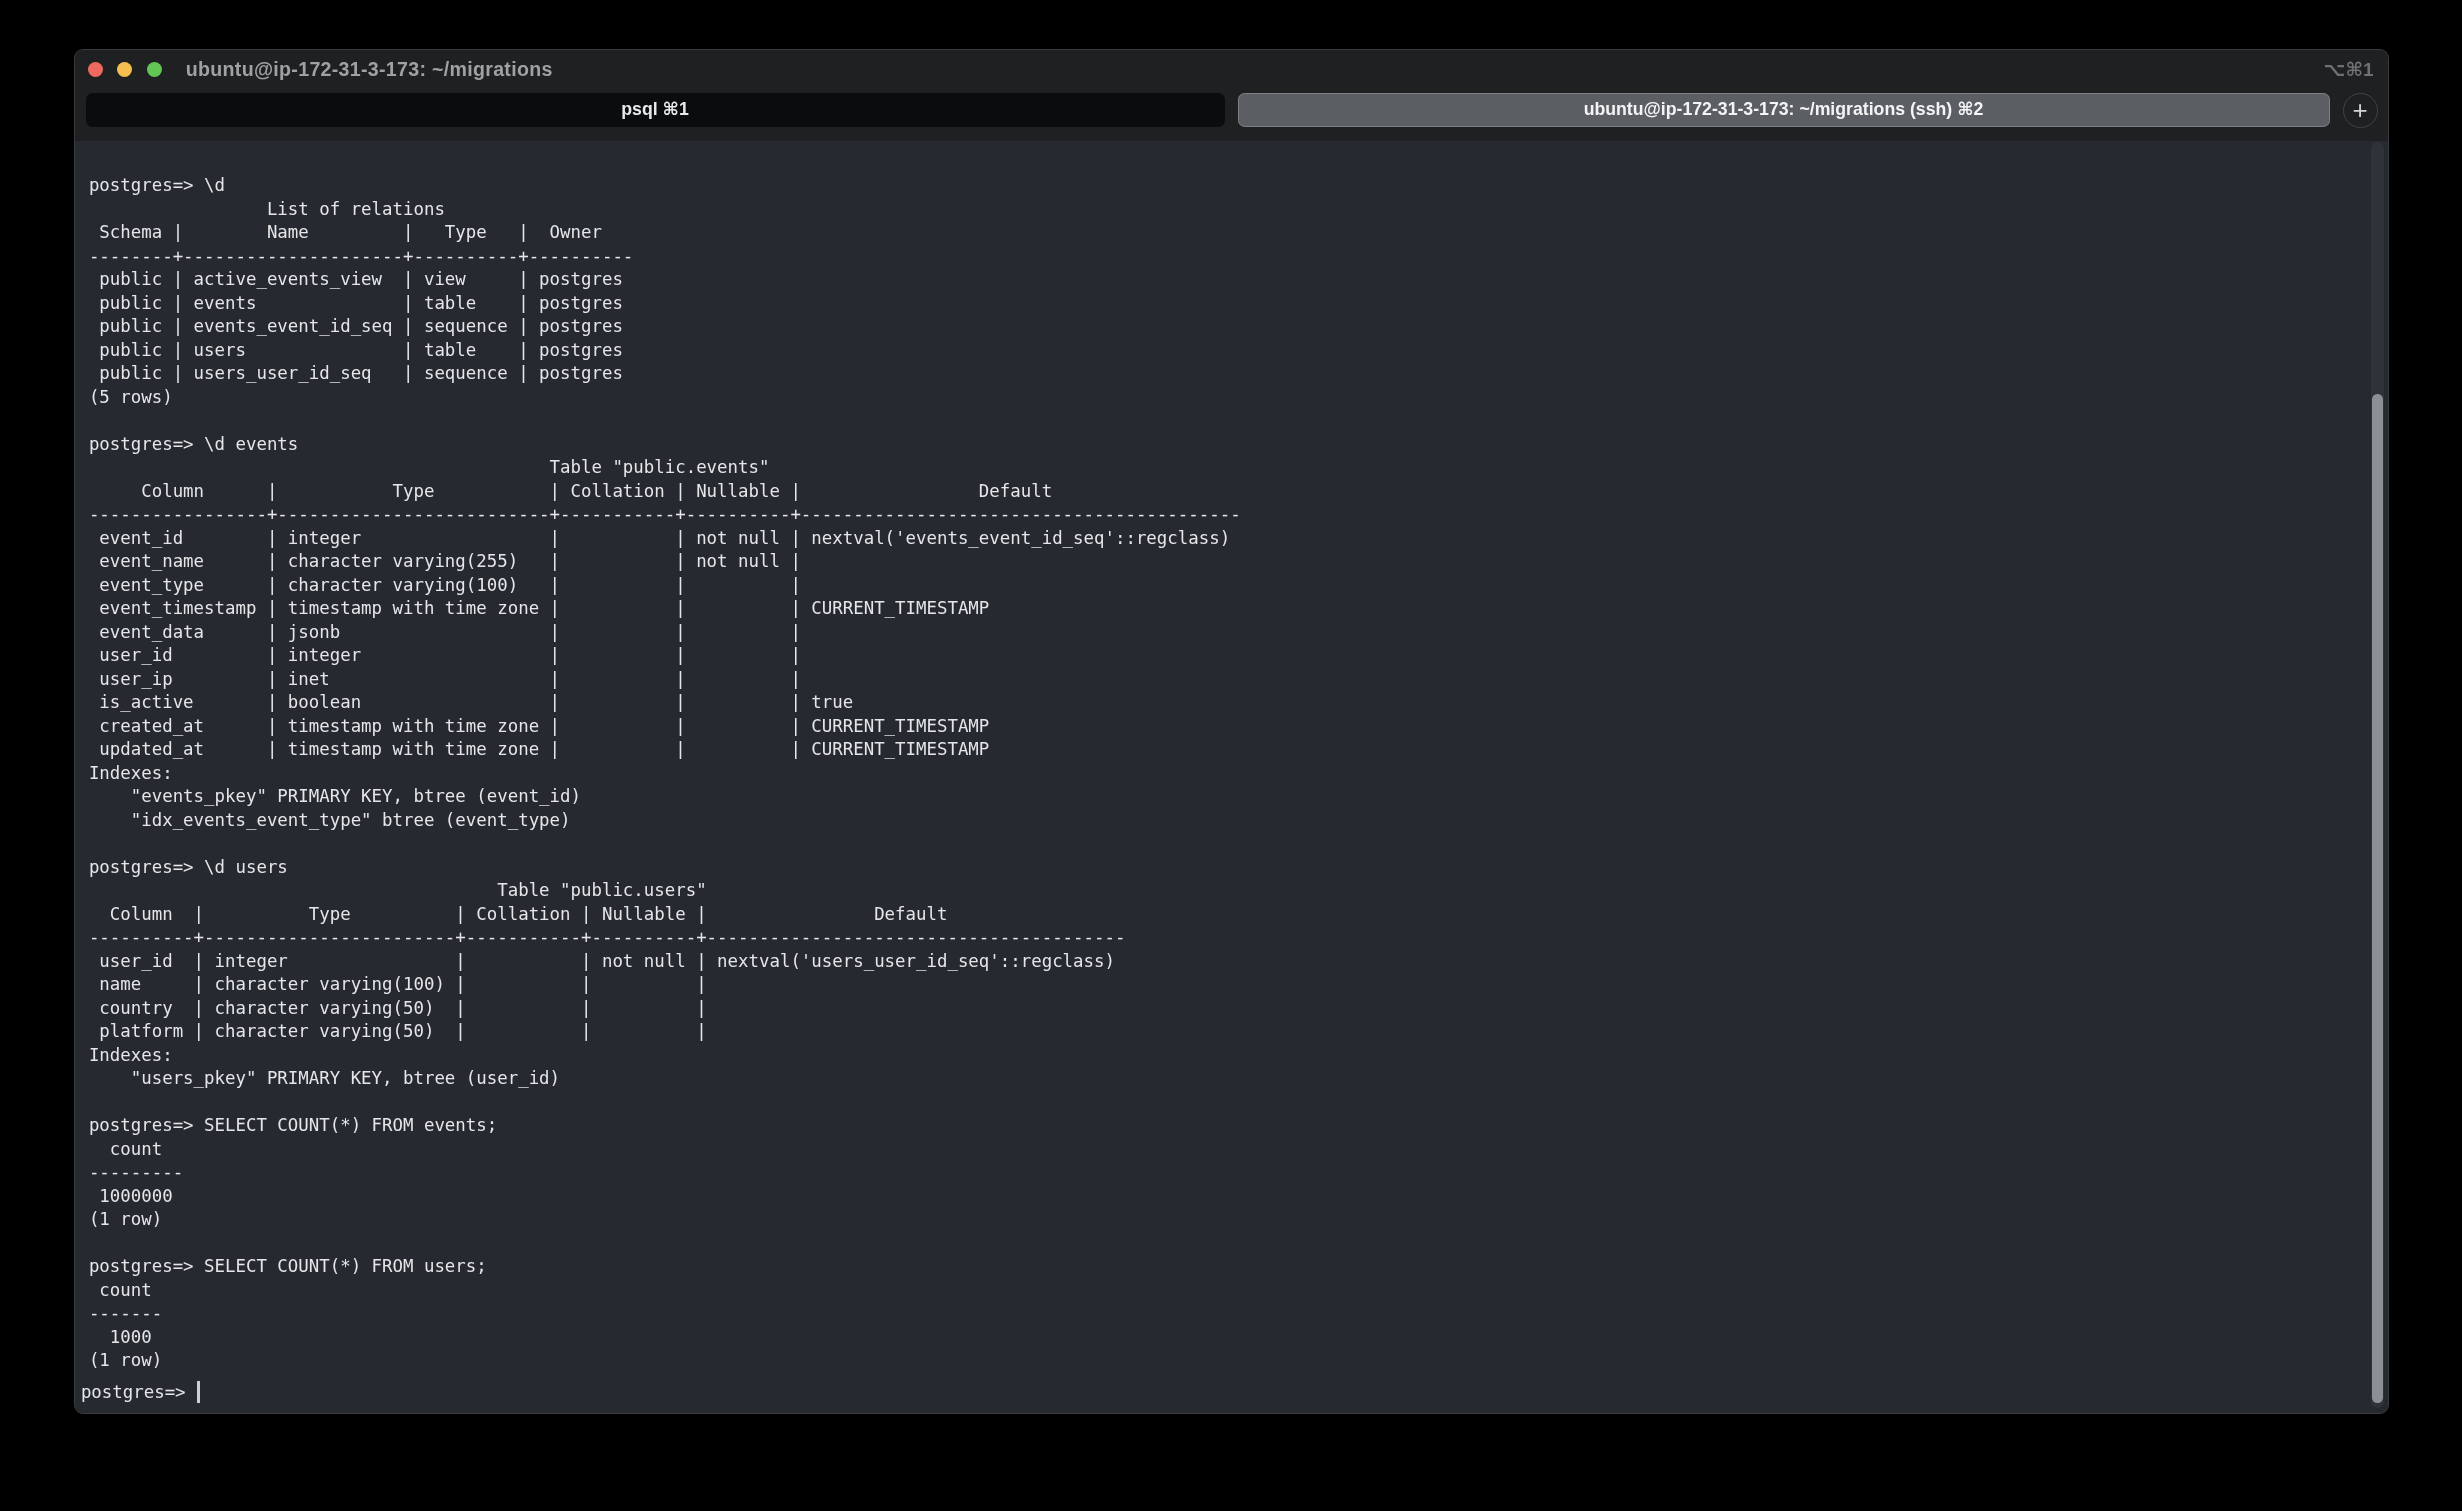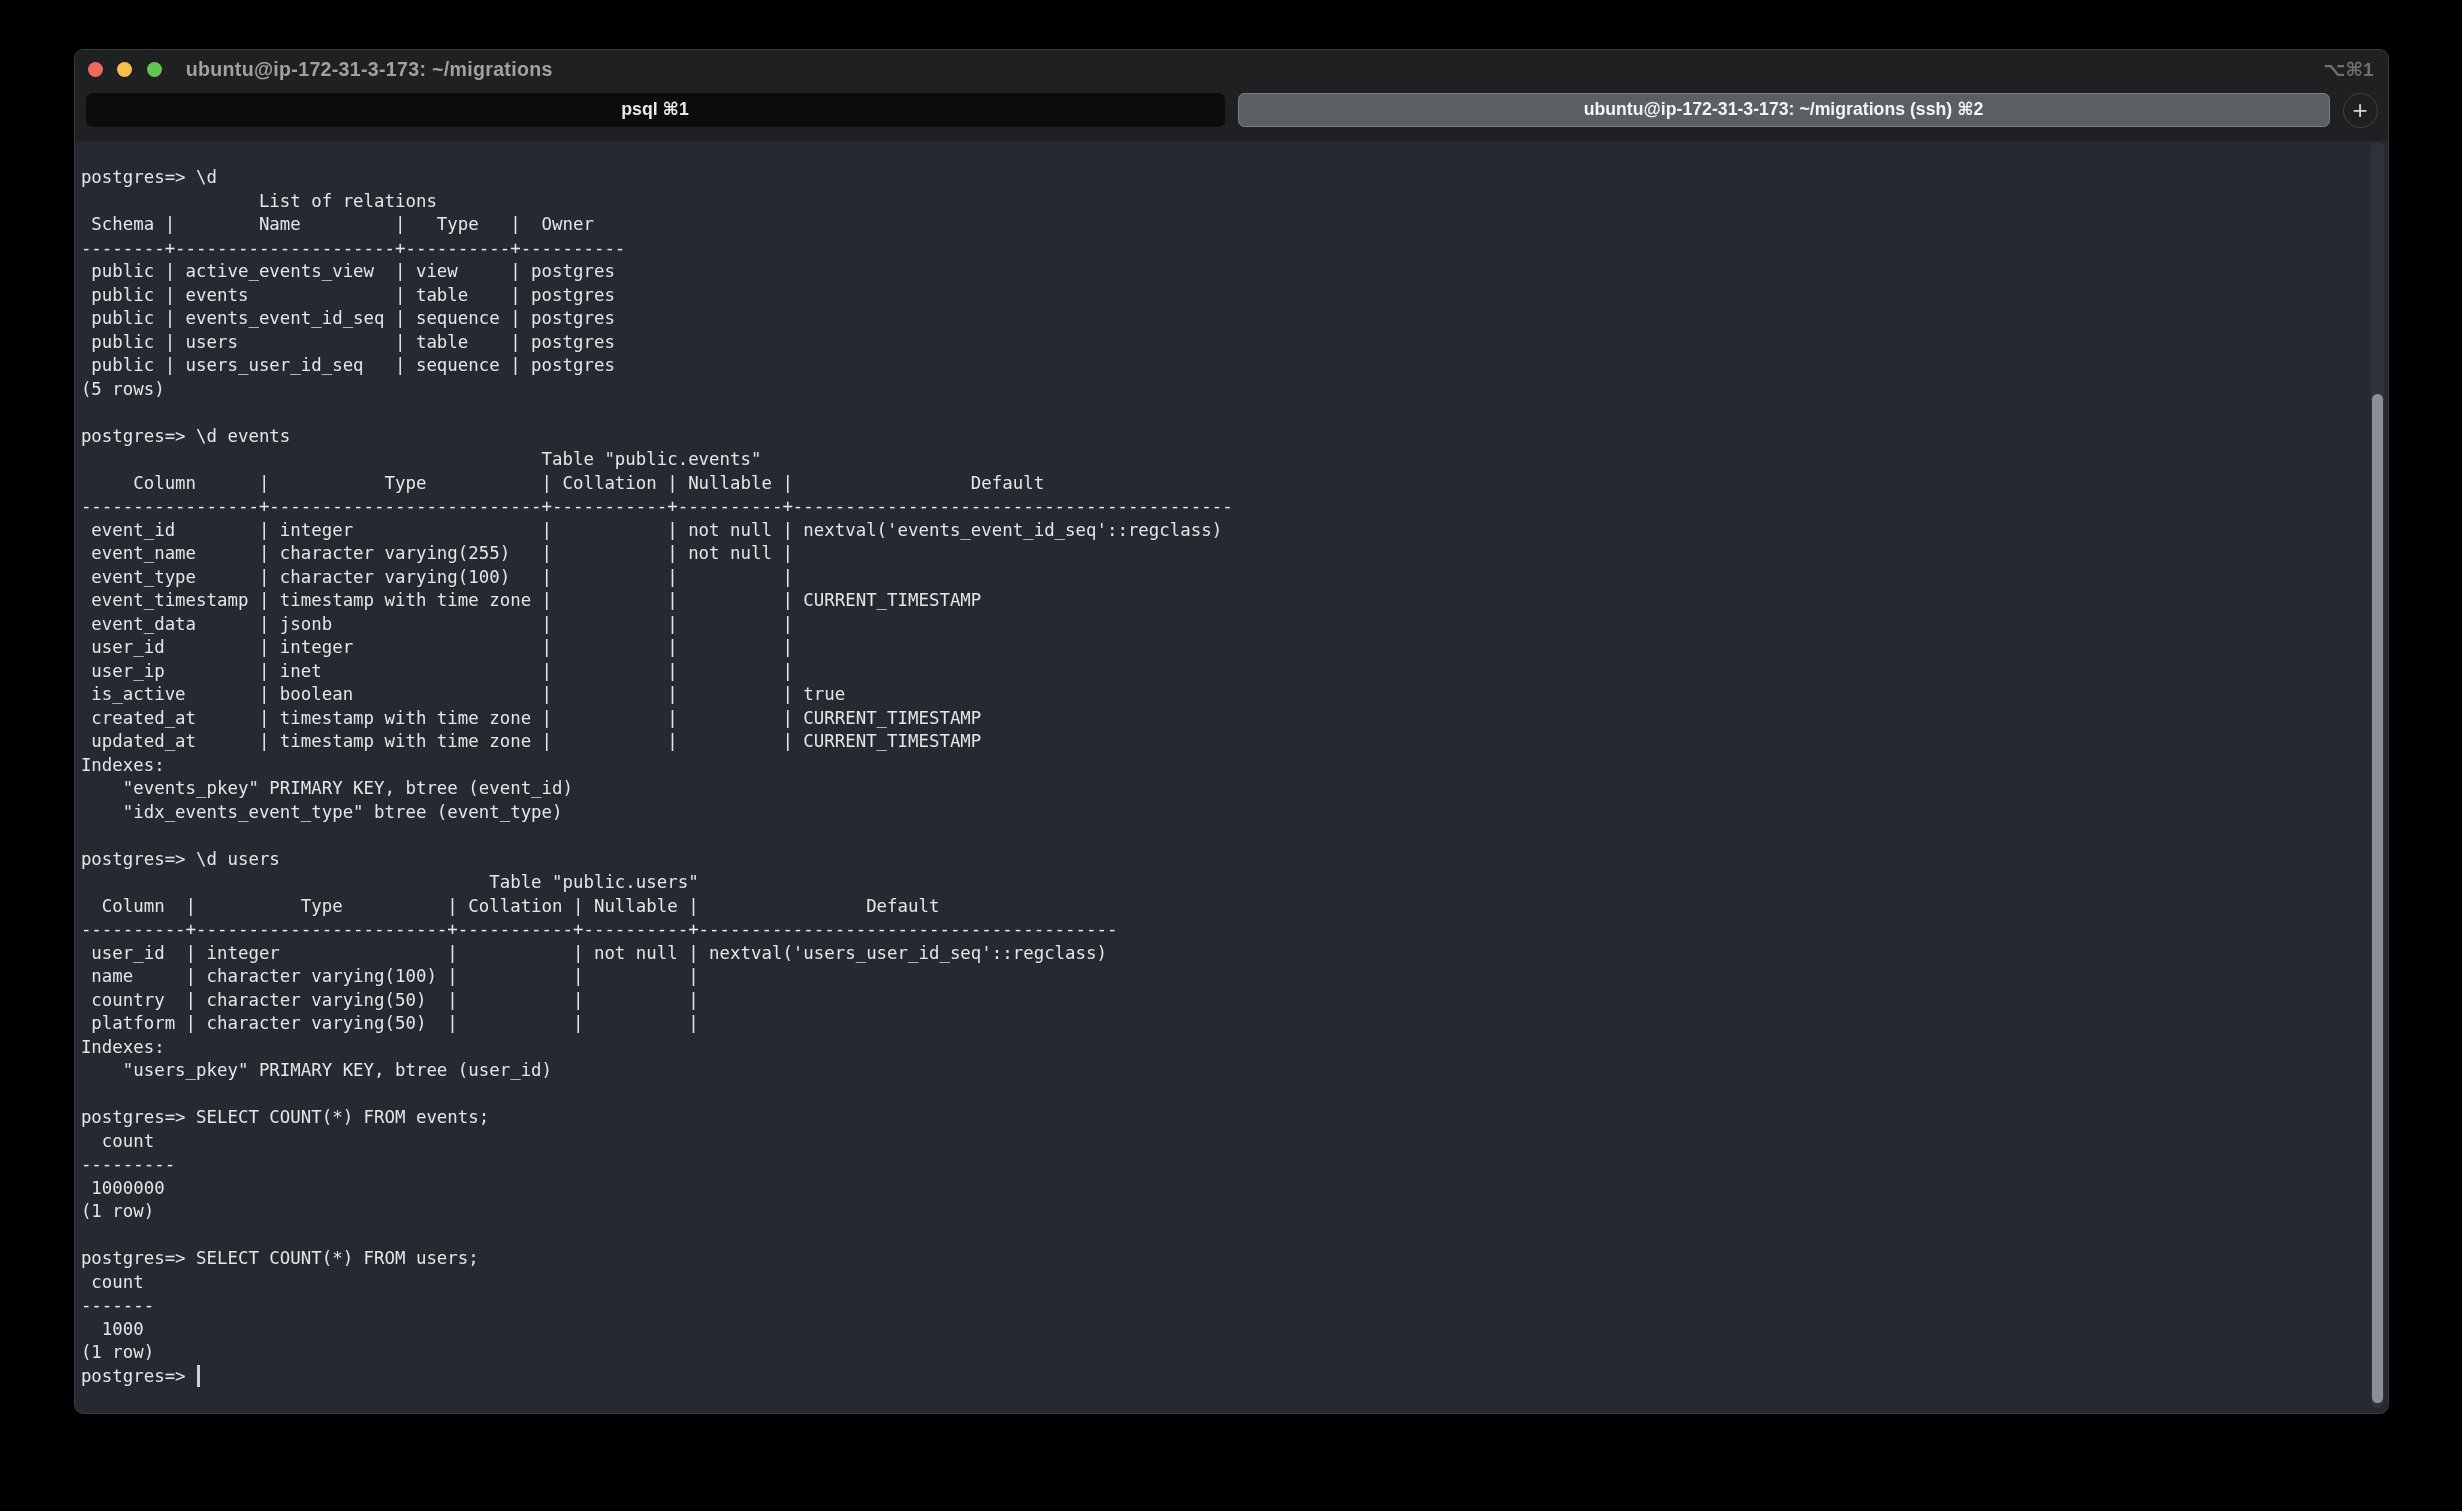--- a/index.html
+++ b/index.html
@@ -123,21 +123,21 @@
     background: #262a30;
     overflow: hidden;
     font-family: "DejaVu Sans Mono", monospace;
     font-size: 17.4px;
     line-height: 23.5px;
     color: #e4e6e8;
     padding: 25px 0 0 5.9px;
     box-sizing: border-box;
   }
   .terminal pre {
-    margin: 0;
+    margin: 8px;
     font: inherit;
     color: inherit;
     white-space: pre;
   }
   .prompt-line {
     white-space: pre;
     display: flex;
     align-items: flex-start;
     height: 23.5px;
   }

